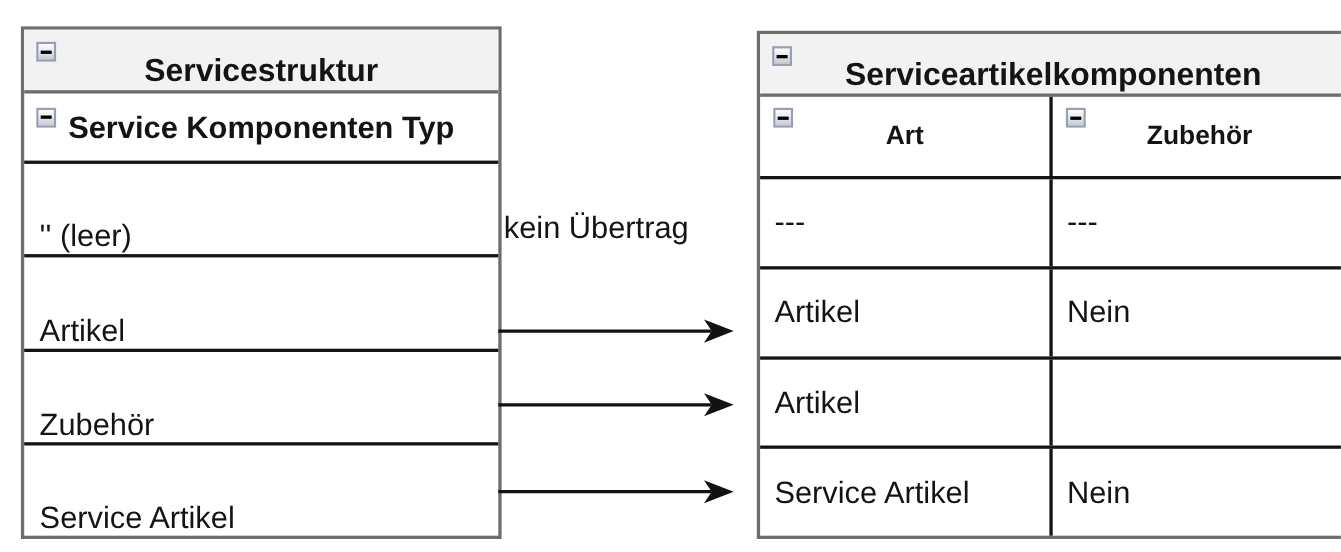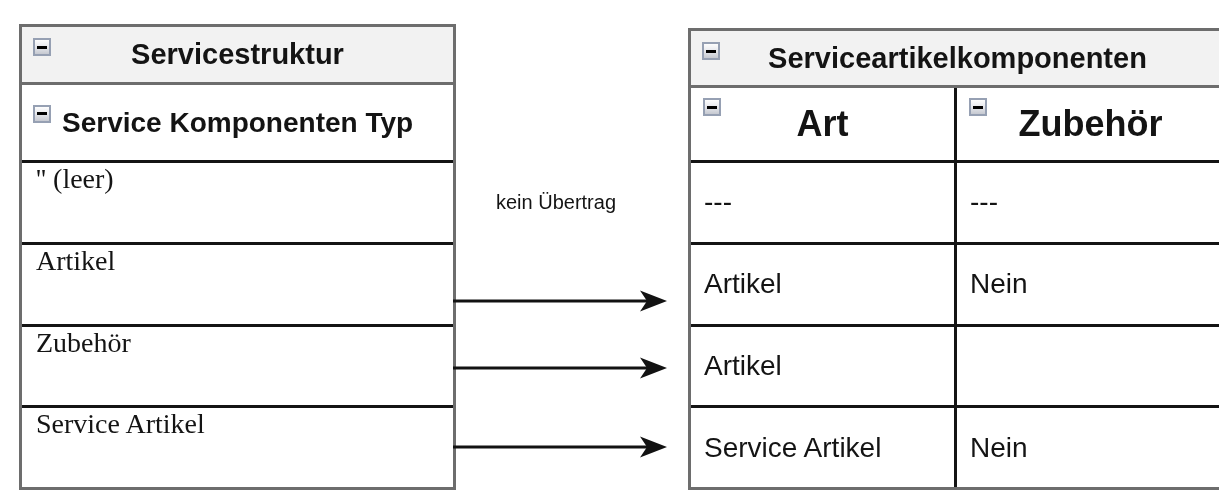--- a/index.html
+++ b/index.html
@@ -21,67 +21,66 @@
     display:flex;
     flex-direction:column;
   }
   .tbl-left  { left:19px;  top:24px; width:437px; height:466px; }
   .tbl-right { left:688px; top:28px; width:539px; height:462px; }
 
   .tbl-header {
     background:#f2f2f2;
     border-bottom:3px solid #6d6d6d;
     position:relative;
-    display:flex; align-items:center; justify-content:center;
+    display:flex; align-items:flex-end; justify-content:center;
     box-sizing:border-box;
     flex:0 0 auto;
   }
   .tbl-left  .tbl-header { height:58px; }
   .tbl-right .tbl-header { height:57px; }
   .tbl-title { font-weight:bold; font-size:29px; white-space:nowrap; }
 
   .hdr-icon { position:absolute; left:11px; top:11px; }
 
   
   .sub-header {
-    height:78px; flex:0 0 auto;
+    height:64px; flex:0 0 auto;
     border-bottom:3px solid #141414;
     display:flex; align-items:center;
     padding-left:11px;
     box-sizing:border-box;
     font-weight:bold; font-size:28px;
   }
   .sub-header .minus { margin-right:11px; position:relative; top:-9px; }
 
   
   .colheads {
     height:75px; flex:0 0 auto;
     border-bottom:3px solid #141414;
     display:flex;
     box-sizing:border-box;
   }
   .colhead {
     position:relative;
     display:flex; align-items:center; justify-content:center;
-    font-weight:bold; font-size:36px;
+    font-weight:bold; font-size:24px;
     box-sizing:border-box;
   }
   .colhead-art { width:266px; border-right:3px solid #141414; }
   .colhead-zub { flex:1; }
   .colhead .minus { position:absolute; left:12px; top:10px; }
 
   
   .rowL {
     flex:1;
     border-bottom:3px solid #141414;
-    display:flex; align-items:flex-start;
+    display:flex; align-items:flex-end;
     padding-left:14px;
     font-size:28px;
     box-sizing:border-box;
-    font-family:Liberation Serif, serif;
   }
   .rowL:last-child { border-bottom:none; }
 
   .rowR { flex:1; display:flex; border-bottom:3px solid #141414; box-sizing:border-box; }
   .rowR:last-child { border-bottom:none; }
   .cell-art {
     width:266px; box-sizing:border-box;
     border-right:3px solid #141414;
     display:flex; align-items:center;
     padding-left:13px; font-size:28px;
@@ -100,22 +99,21 @@
     display:inline-flex; align-items:center; justify-content:center;
     flex:0 0 auto;
     cursor:pointer;
   }
   .minus::after { content:""; width:10px; height:3px; background:#000; }
 
   
   .no-transfer {
     position:absolute;
     left:458px; top:191px; width:196px;
-    text-align:center;
-    font-size:20px;
+    font-size:28px;
   }
   .arrows-overlay {
     position:absolute; left:0; top:0;
     width:1219px; height:502px;
     pointer-events:none;
   }
 </style>
 </head>
 <body>
 

